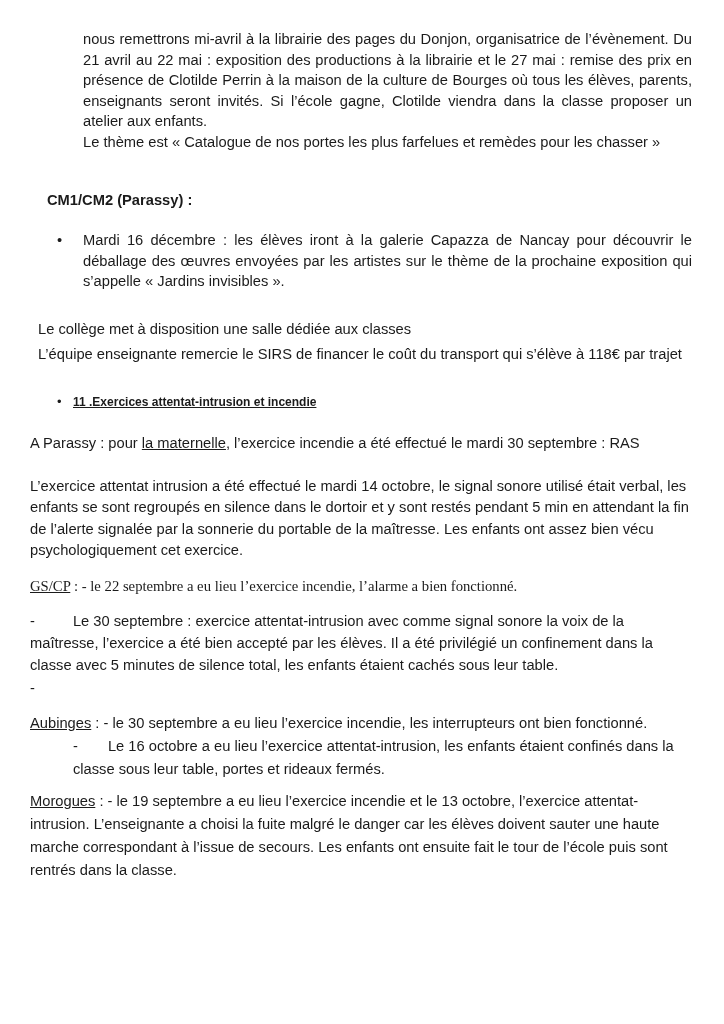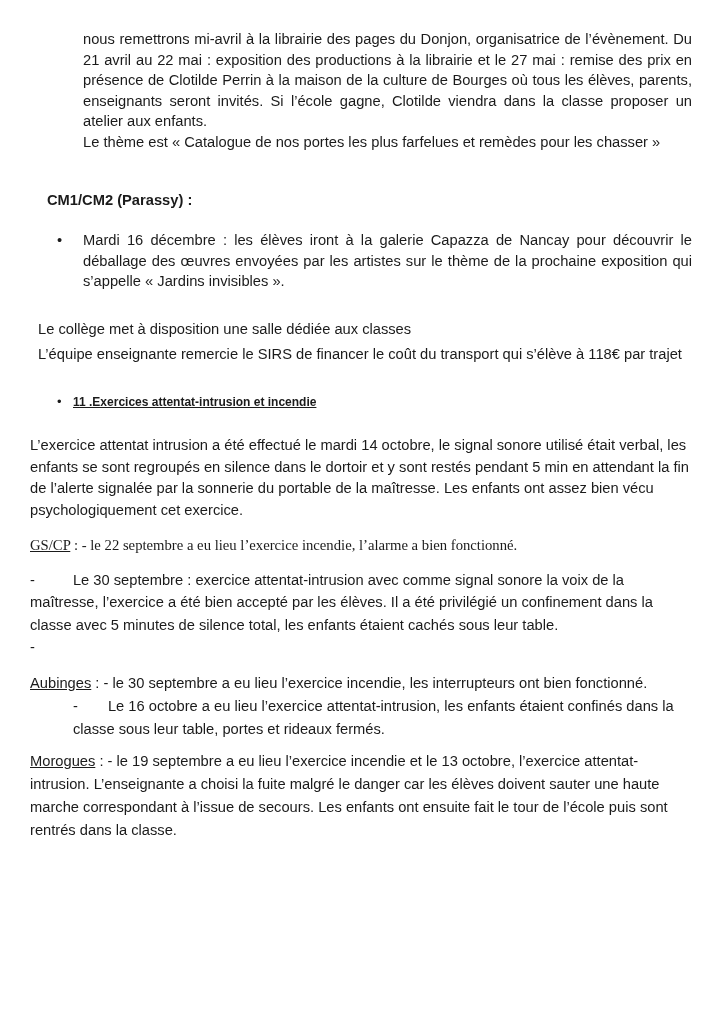--- a/index.html
+++ b/index.html
@@ -72,20 +72,21 @@
   <div class="swim">
     <p>Le collège met à disposition une salle dédiée aux classes</p>
     <p>L’équipe enseignante remercie le SIRS de financer le coût du transport qui s’élève à 118€ par trajet</p>
   </div>
 
   <div class="h-row">
     <span class="h-bullet">•</span>
     <h2 class="section-heading">11 .Exercices attentat-intrusion et incendie</h2>
   </div>
 
+  <p class="parassy"><span>A Parassy : pour </span><span class="u">la maternelle</span><span>, l’exercice incendie a été effectué le mardi 30 septembre : RAS</span></p>
 
   <p class="intrusion">L’exercice attentat intrusion a été effectué le mardi 14 octobre, le signal sonore utilisé était verbal, les enfants se sont regroupés en silence dans le dortoir et y sont restés pendant 5 min en attendant la fin de l’alerte signalée par la sonnerie du portable de la maîtresse. Les enfants ont assez bien vécu psychologiquement cet exercice.</p>
 
   <p class="gscp-line"><span class="u">GS/CP</span><span> : - le 22 septembre a eu lieu l’exercice incendie, l’alarme a bien fonctionné.</span></p>
 
   <p class="hang-item"><span>-</span><span class="tab38"></span><span>Le 30 septembre : exercice attentat-intrusion avec comme signal sonore la voix de la maîtresse, l’exercice a été bien accepté par les élèves. Il a été privilégié un confinement dans la classe avec 5 minutes de silence total, les enfants étaient cachés sous leur table.</span></p>
 
   <p class="lone-dash">-</p>
 
   <p class="aubinges-line"><span class="u">Aubinges</span><span> : - le 30 septembre a eu lieu l’exercice incendie, les interrupteurs ont bien fonctionné.</span></p>

